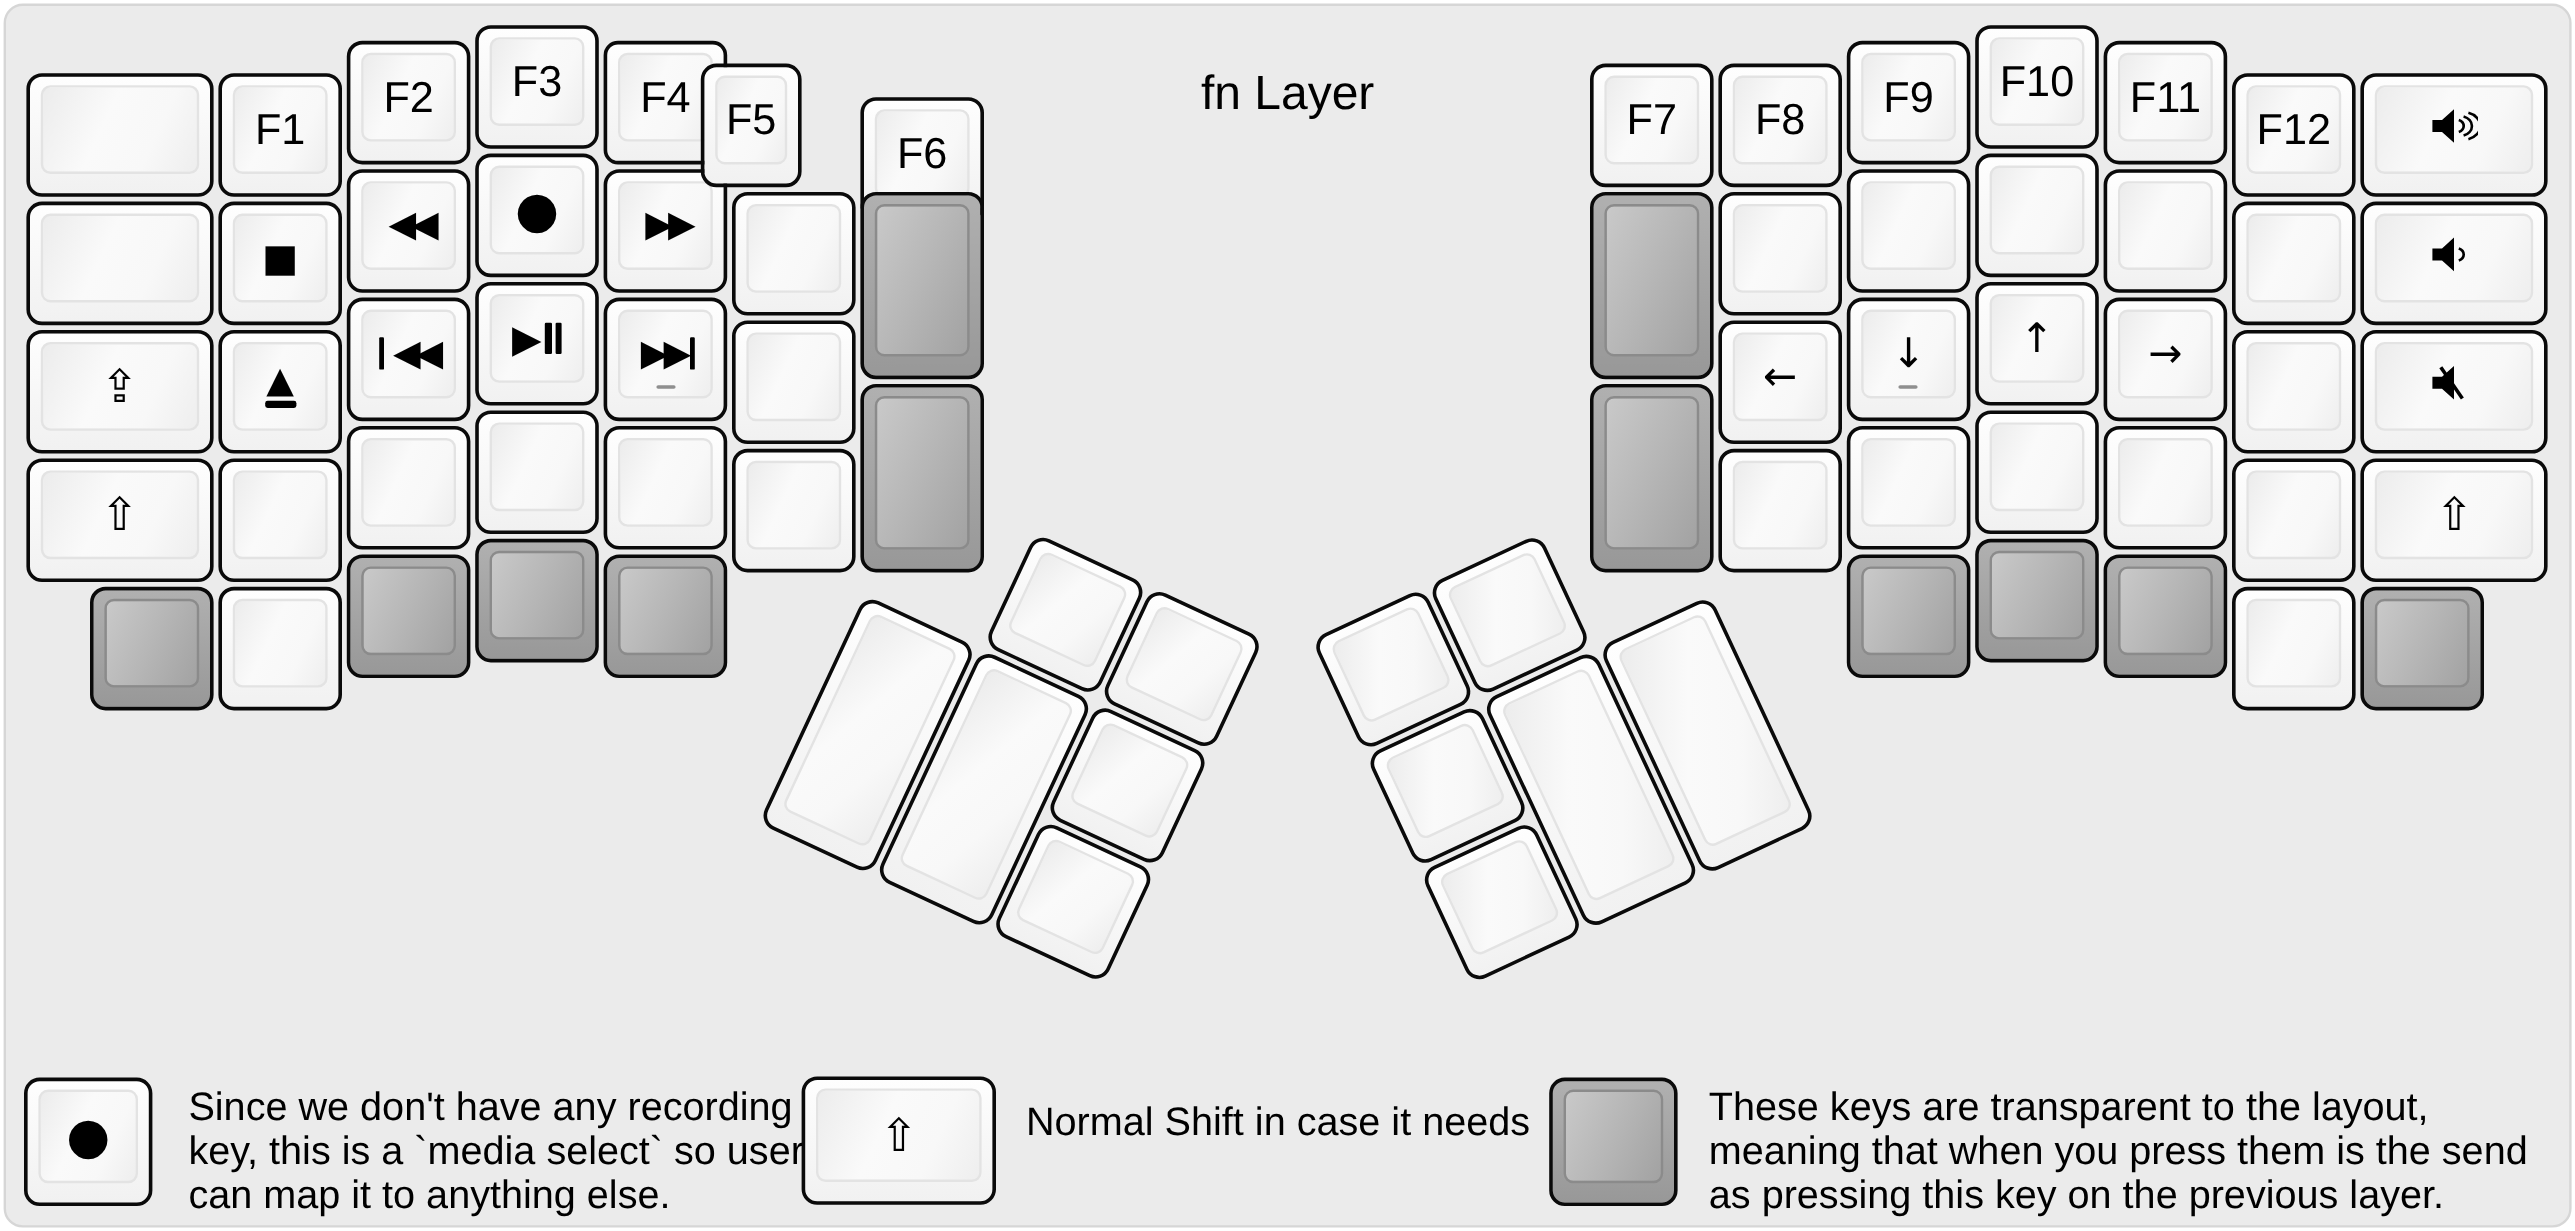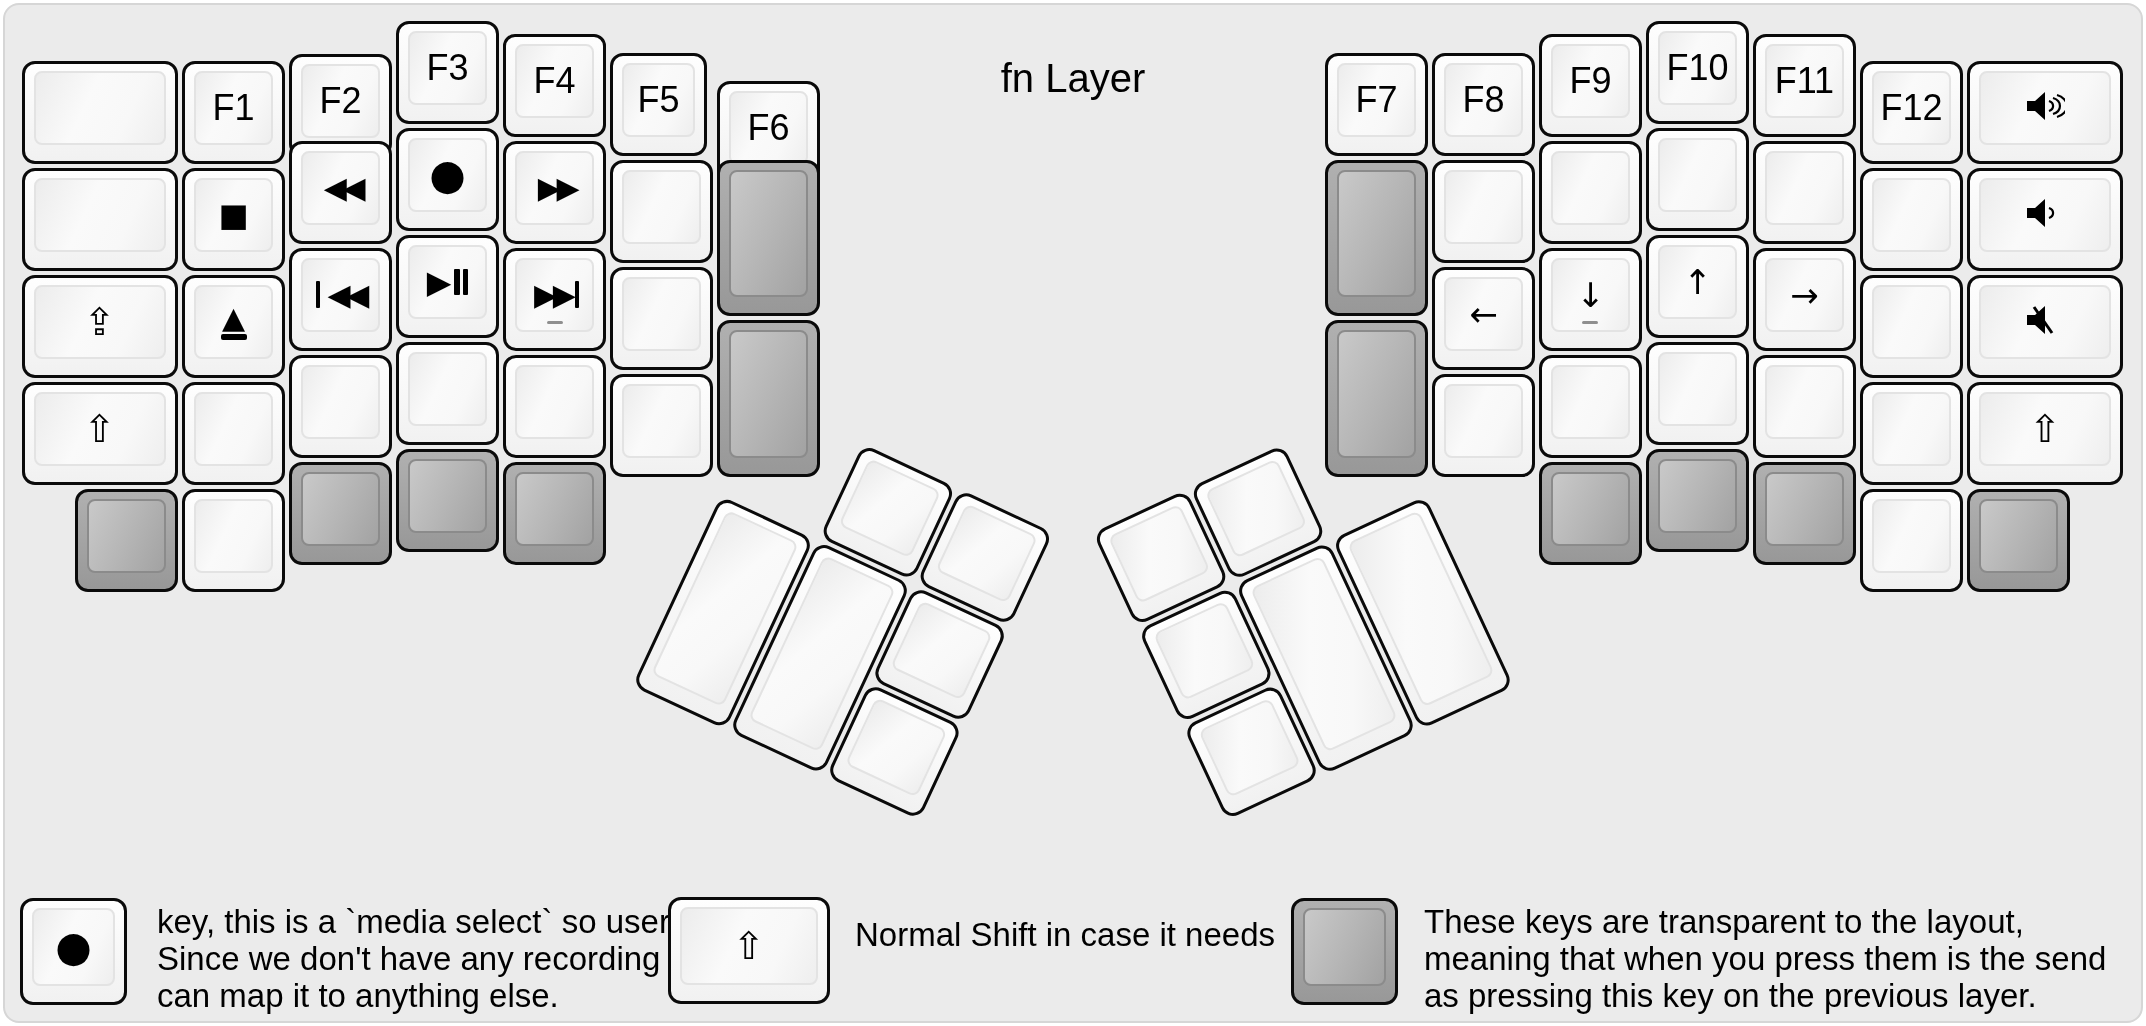--- a/index.html
+++ b/index.html
@@ -77,21 +77,21 @@
         <div class="keytop">
           <div class="eject">
             <span class="glyph g-eject">▲</span>
             <div class="ebar"></div>
           </div>
         </div>
       </div>
       <div class="key w" style="left: 182px; top: 381.625px; width: 103px; height: 103px;">
         <div class="keytop"></div>
       </div>
-      <div class="key w" style="left: 289px; top: 33.875px; width: 103px; height: 103px; margin-top: 20px;">
+      <div class="key w" style="left: 289px; top: 33.875px; width: 103px; height: 103px;">
         <div class="keytop">
           <span class="g-label">F2</span>
         </div>
       </div>
       <div class="key w" style="left: 289px; top: 140.875px; width: 103px; height: 103px;">
         <div class="keytop">
           <span class="glyph g-ff">◀◀</span>
         </div>
       </div>
       <div class="key w" style="left: 289px; top: 247.875px; width: 103px; height: 103px;">
@@ -141,21 +141,21 @@
         <div class="keytop homing">
           <div class="hrow">
             <span class="glyph g-ff">▶▶</span>
             <div class="vbar" style="width: 4.5px; height: 27px;"></div>
           </div>
         </div>
       </div>
       <div class="key w" style="left: 503px; top: 354.875px; width: 103px; height: 103px;">
         <div class="keytop"></div>
       </div>
-      <div class="key w" style="left: 610px; top: 52.6px; width: 97px; height: 103px;">
+      <div class="key w" style="left: 584px; top: 52.6px; width: 84px; height: 103px;">
         <div class="keytop">
           <span class="g-label">F5</span>
         </div>
       </div>
       <div class="key w" style="left: 610px; top: 159.6px; width: 103px; height: 103px;">
         <div class="keytop"></div>
       </div>
       <div class="key w" style="left: 610px; top: 266.6px; width: 103px; height: 103px;">
         <div class="keytop"></div>
       </div>
@@ -360,22 +360,22 @@
           <div class="keytop"></div>
         </div>
         <div class="key w" style="left: 215.5px; top: 108.5px; width: 103px; height: 210px;">
           <div class="keytop"></div>
         </div>
       </div>
     </div>
 
   <div id="legend">
     <div class="legend-text" style="left:157px;top:903px;">
+      <div>Since we don't have any recording</div>
       <div>key, this is a `media select` so user</div>
-      <div>Since we don't have any recording</div>
       <div>can map it to anything else.</div>
     </div>
     <div class="legend-text" style="left:855px;top:916px;">
       <div>Normal Shift in case it needs</div>
     </div>
     <div class="legend-text" style="left:1424px;top:903px;">
       <div>These keys are transparent to the layout,</div>
       <div>meaning that when you press them is the send</div>
       <div>as pressing this key on the previous layer.</div>
     </div>

